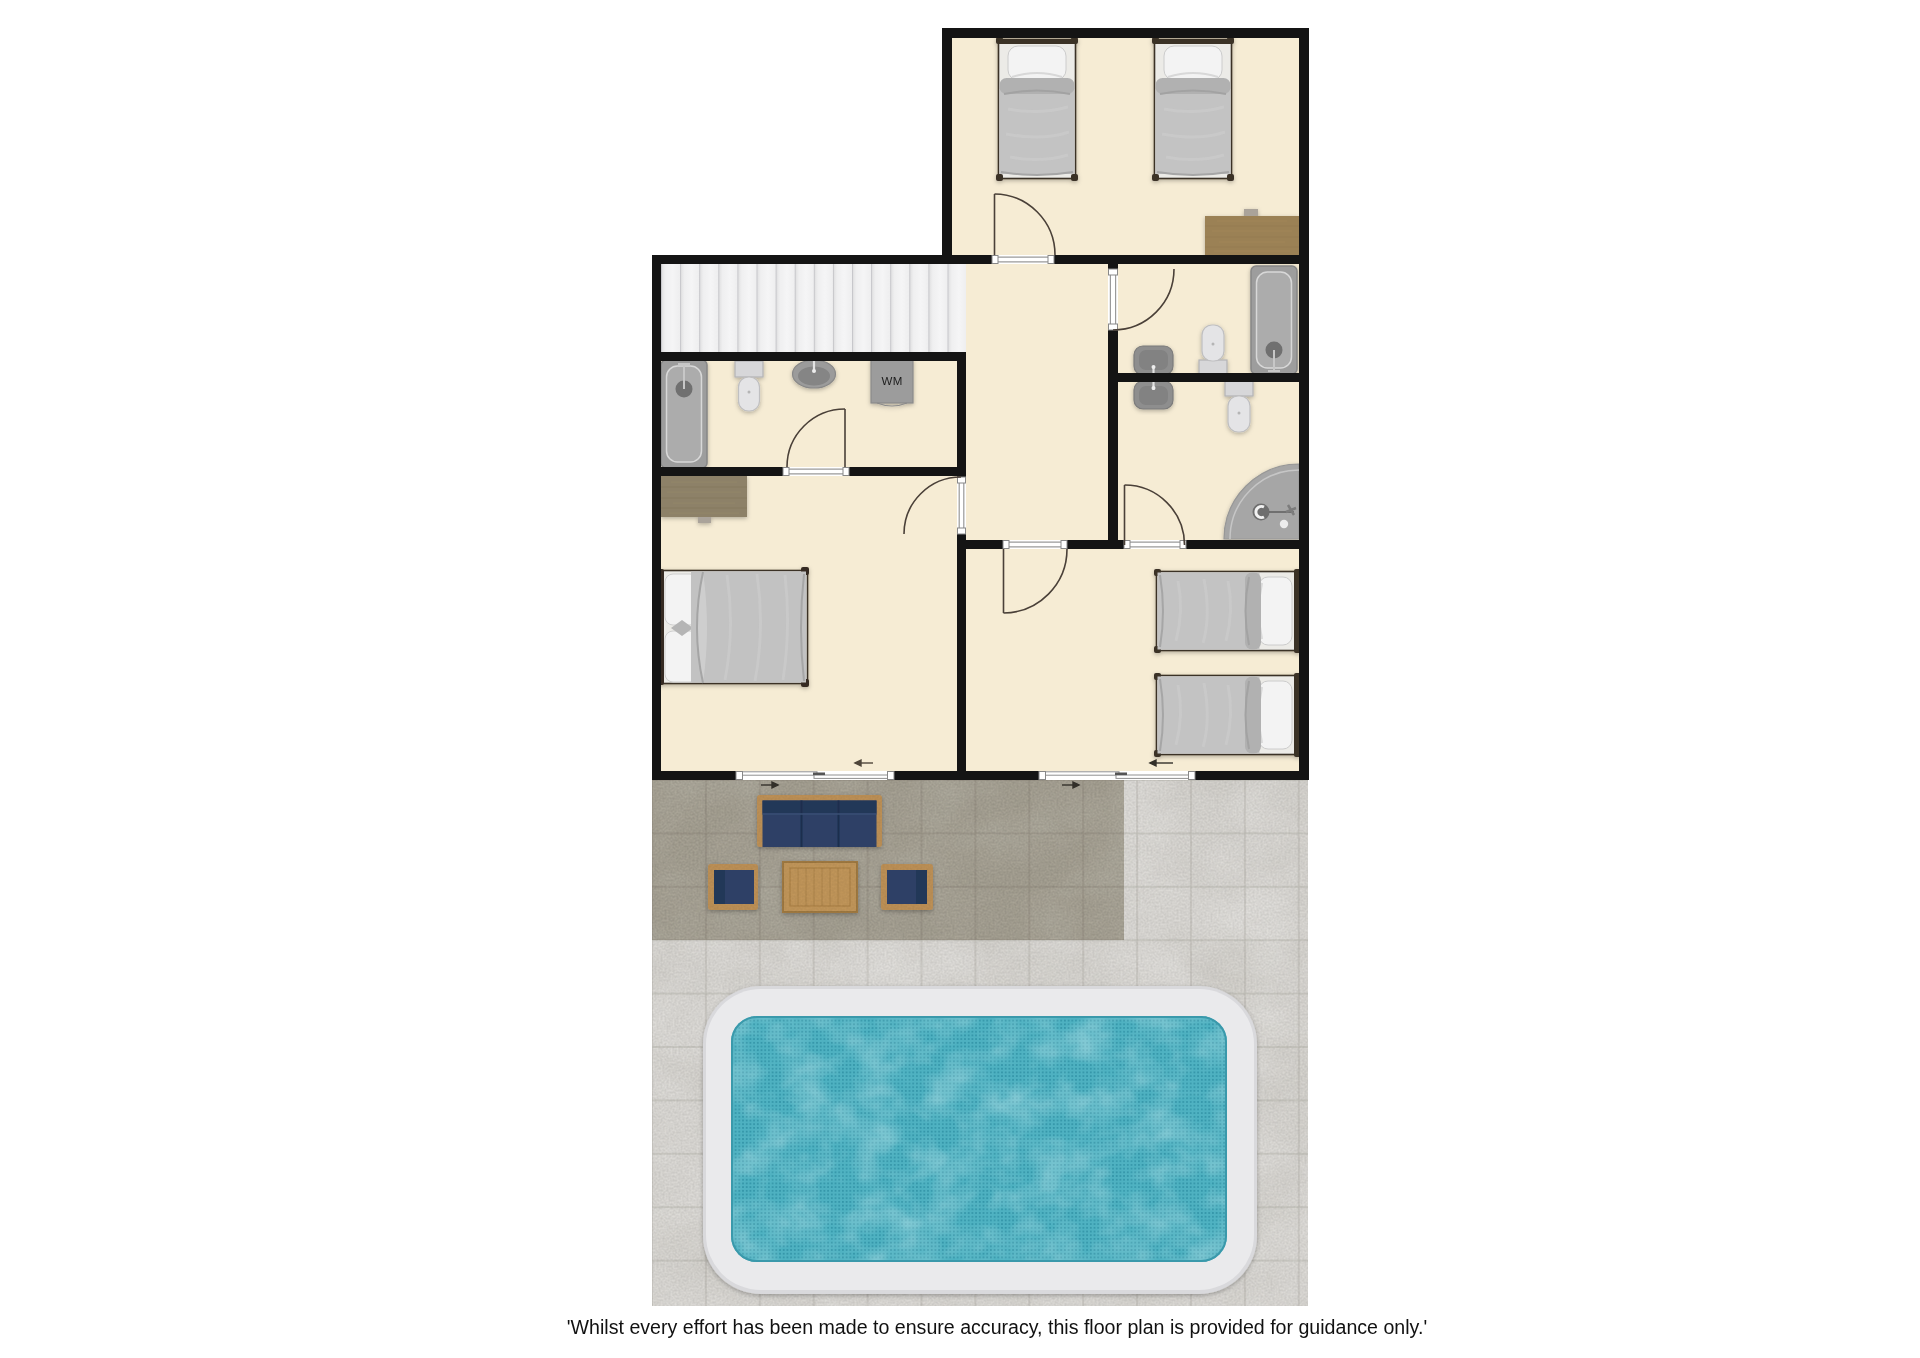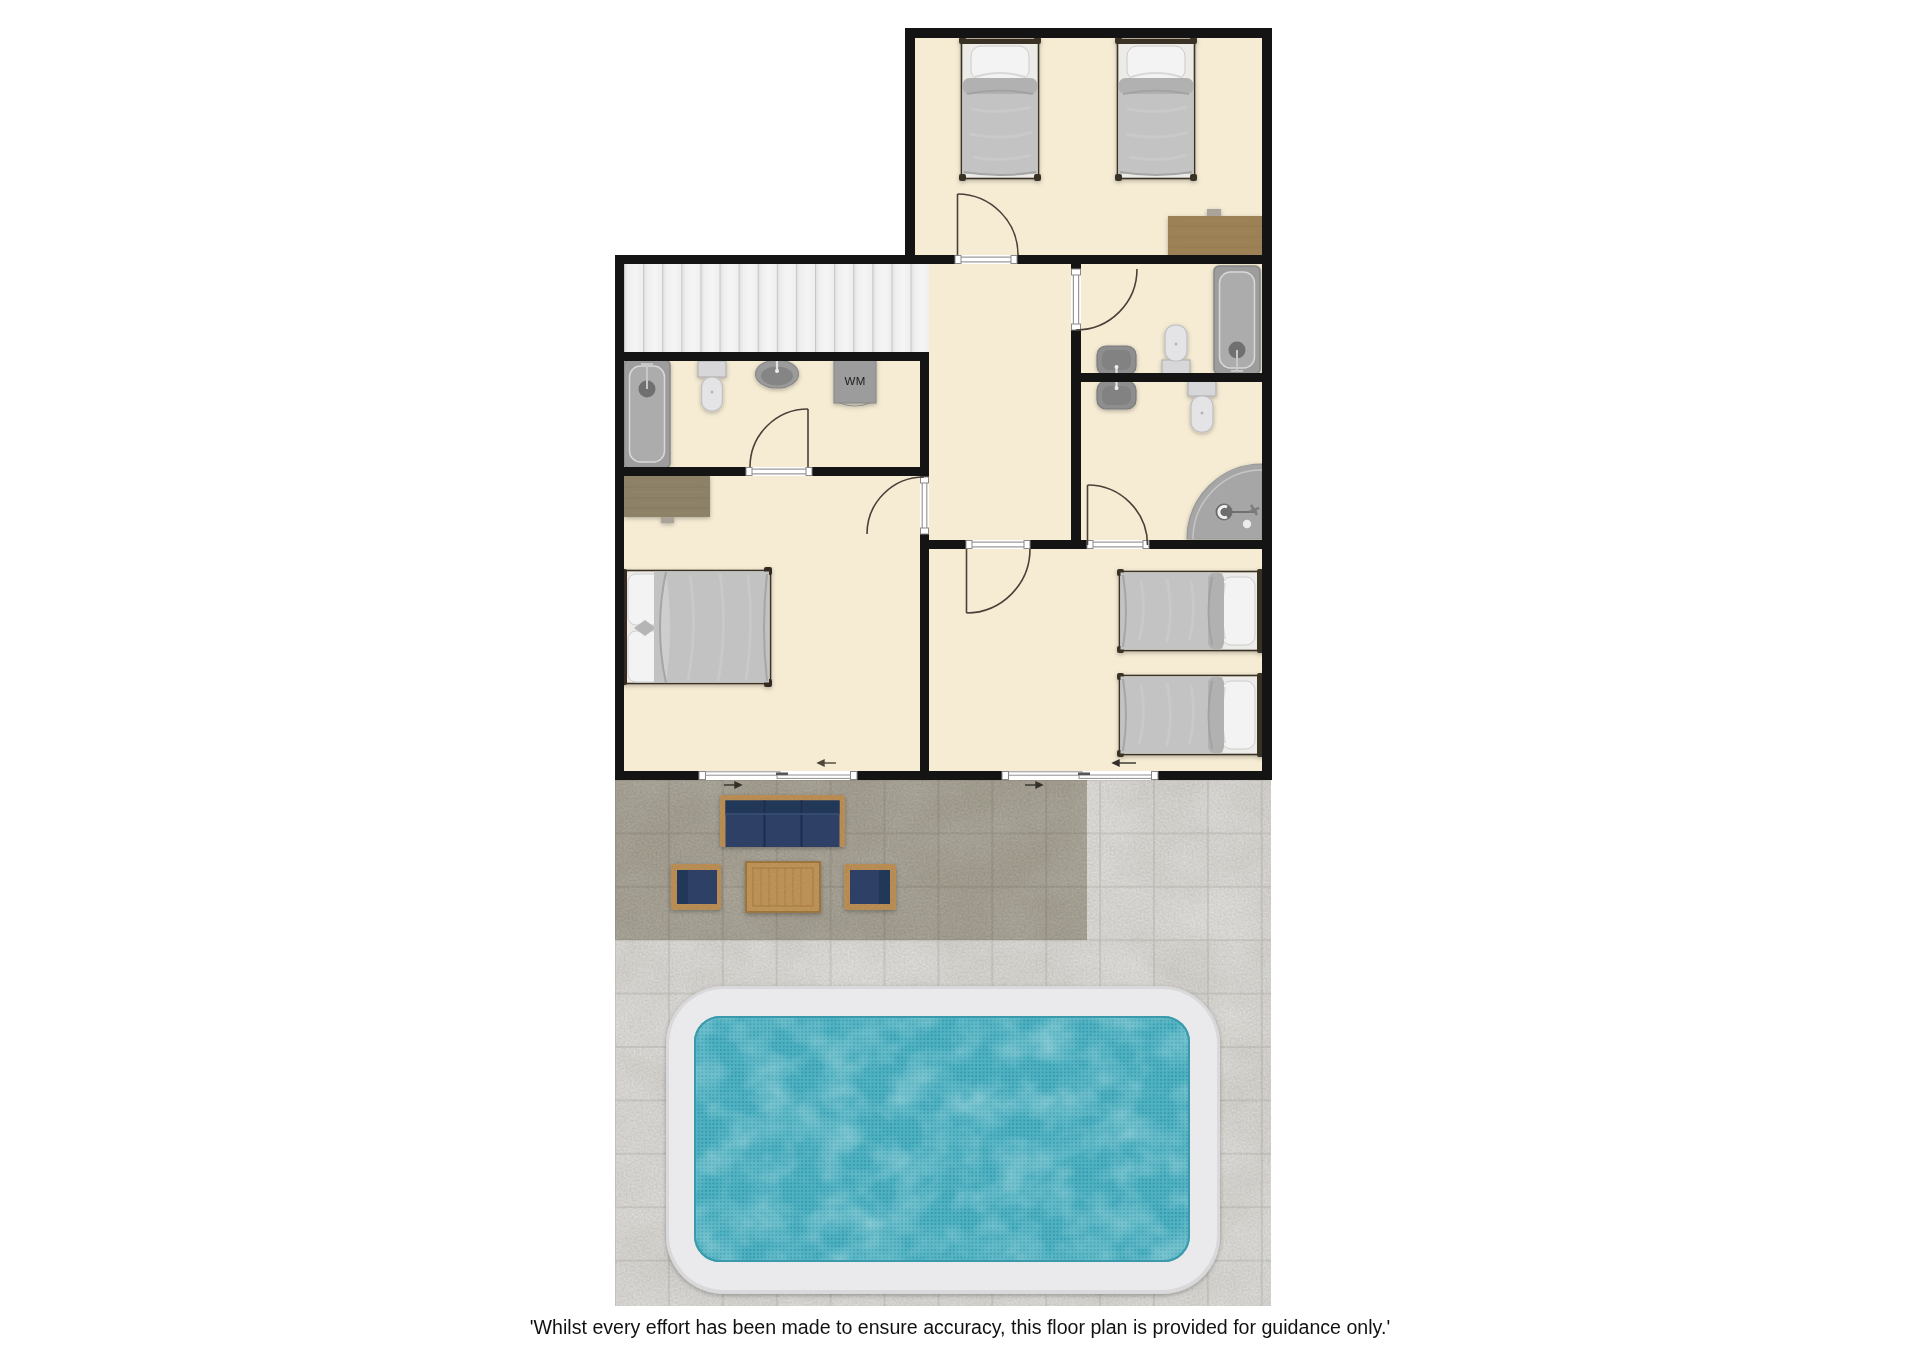--- a/index.html
+++ b/index.html
@@ -1,16 +1,16 @@
 <!DOCTYPE html>
 <html><head>
 <meta charset="utf-8">
 <style>
 html,body{margin:0;padding:0;background:#ffffff;}
-#page{position:relative;width:1604px;height:1358px;background:#c4b5fd;overflow:hidden;font-family:"Liberation Sans",sans-serif;}
+#page{position:relative;width:1604px;height:1358px;background:#c4b5fd;overflow:hidden;font-family:"Liberation Sans",sans-serif;margin-left:37px;}
 #page svg{position:absolute;top:0;left:0;display:block;}
 </style>
 </head>
 <body>
 <div id="page">
 <svg width="1920" height="1358" viewBox="0 0 1920 1358">
 <defs>
 <linearGradient id="gTread" x1="0" y1="0" x2="1" y2="0">
 <stop offset="0" stop-color="#dededf"></stop>
 <stop offset="0.22" stop-color="#efeff0"></stop>

